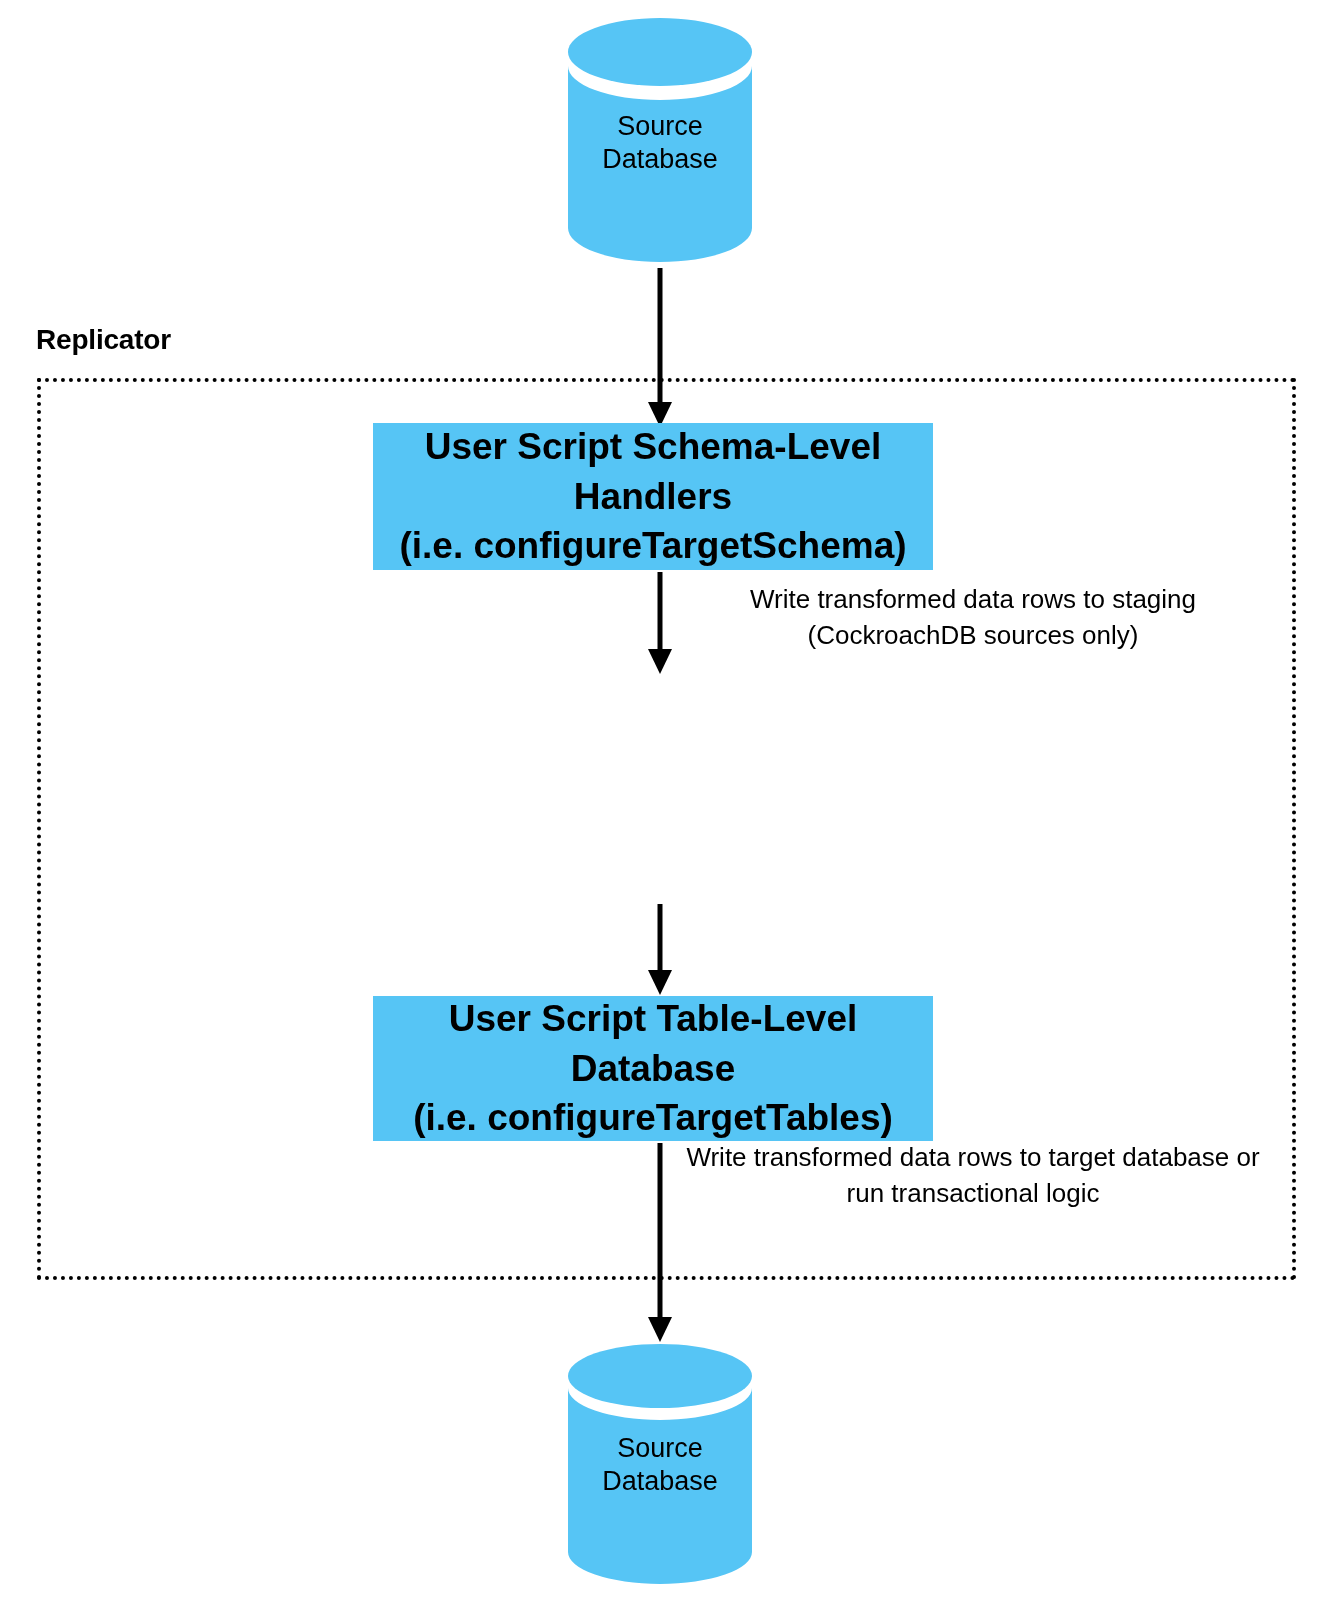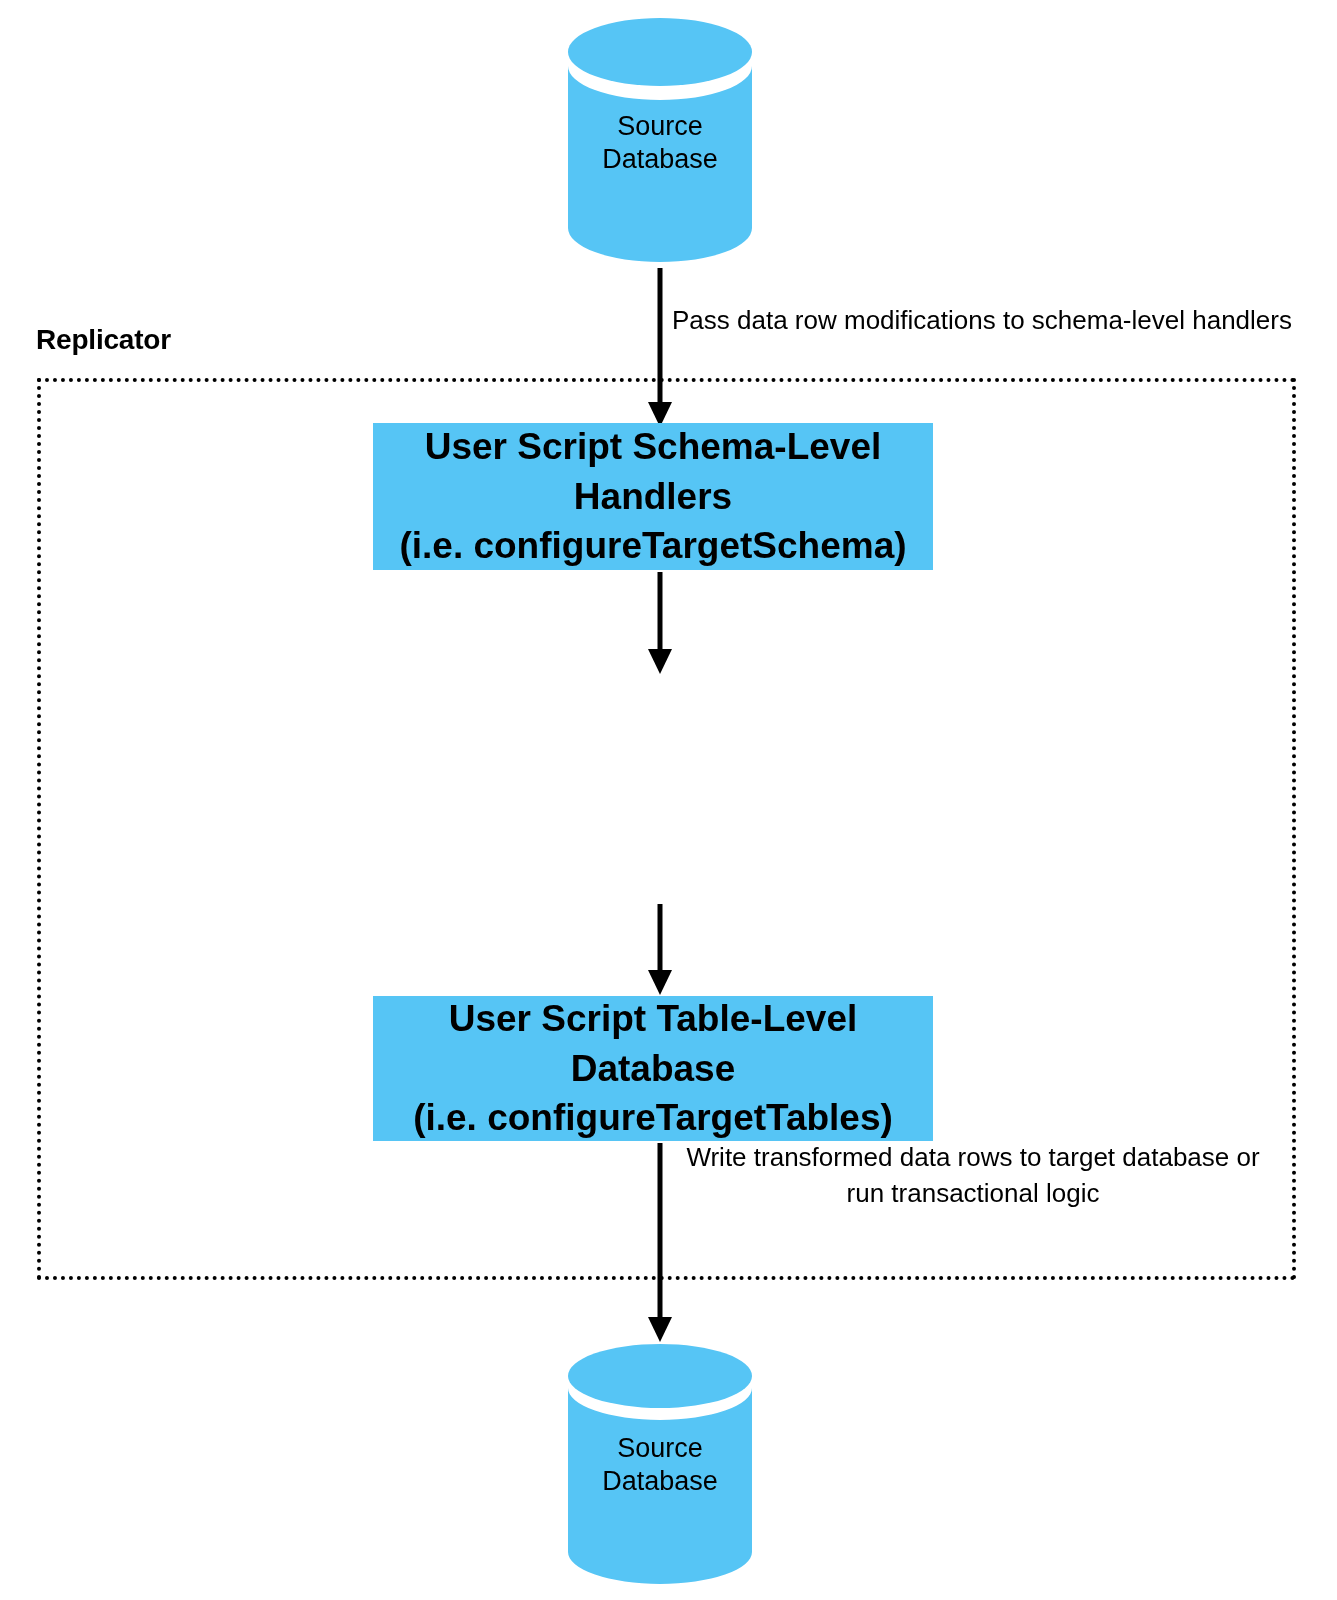--- a/index.html
+++ b/index.html
@@ -113,33 +113,34 @@
     <div class="cyl-label" style="top:96px;">Source
 Database</div>
   </div>
 
   <div class="arrow" style="left:647px; top:268px; height:160px;">
     <svg width="26" height="160" viewBox="0 0 26 160">
       <line x1="13" y1="0" x2="13" y2="142" stroke="#000000" stroke-width="5"></line>
       <polygon points="13,159 1,134 25,134" fill="#000000"></polygon>
     </svg>
   </div>
-  <div class="edge-label" style="left:672px; top:303px; width:640px;">Pass data row modifications to schema-level handlers</div>
 
   <div class="process-box" style="left:373px; top:423px; width:560px; height:147px;">
     <span class="process-label">User Script Schema-Level Handlers
 (i.e. configureTargetSchema)</span>
   </div>
 
   <div class="arrow" style="left:647px; top:572px; height:103px;">
     <svg width="26" height="103" viewBox="0 0 26 103">
       <line x1="13" y1="0" x2="13" y2="85" stroke="#000000" stroke-width="5"></line>
       <polygon points="13,102 1,77 25,77" fill="#000000"></polygon>
     </svg>
   </div>
+  <div class="edge-label" style="left:673px; top:582px; width:600px; text-align:center;">Write transformed data rows to staging
+(CockroachDB sources only)</div>
 
 
   <div class="arrow" style="left:647px; top:904px; height:92px;">
     <svg width="26" height="92" viewBox="0 0 26 92">
       <line x1="13" y1="0" x2="13" y2="74" stroke="#000000" stroke-width="5"></line>
       <polygon points="13,91 1,66 25,66" fill="#000000"></polygon>
     </svg>
   </div>
 
   <div class="process-box" style="left:373px; top:996px; width:560px; height:145px;">

